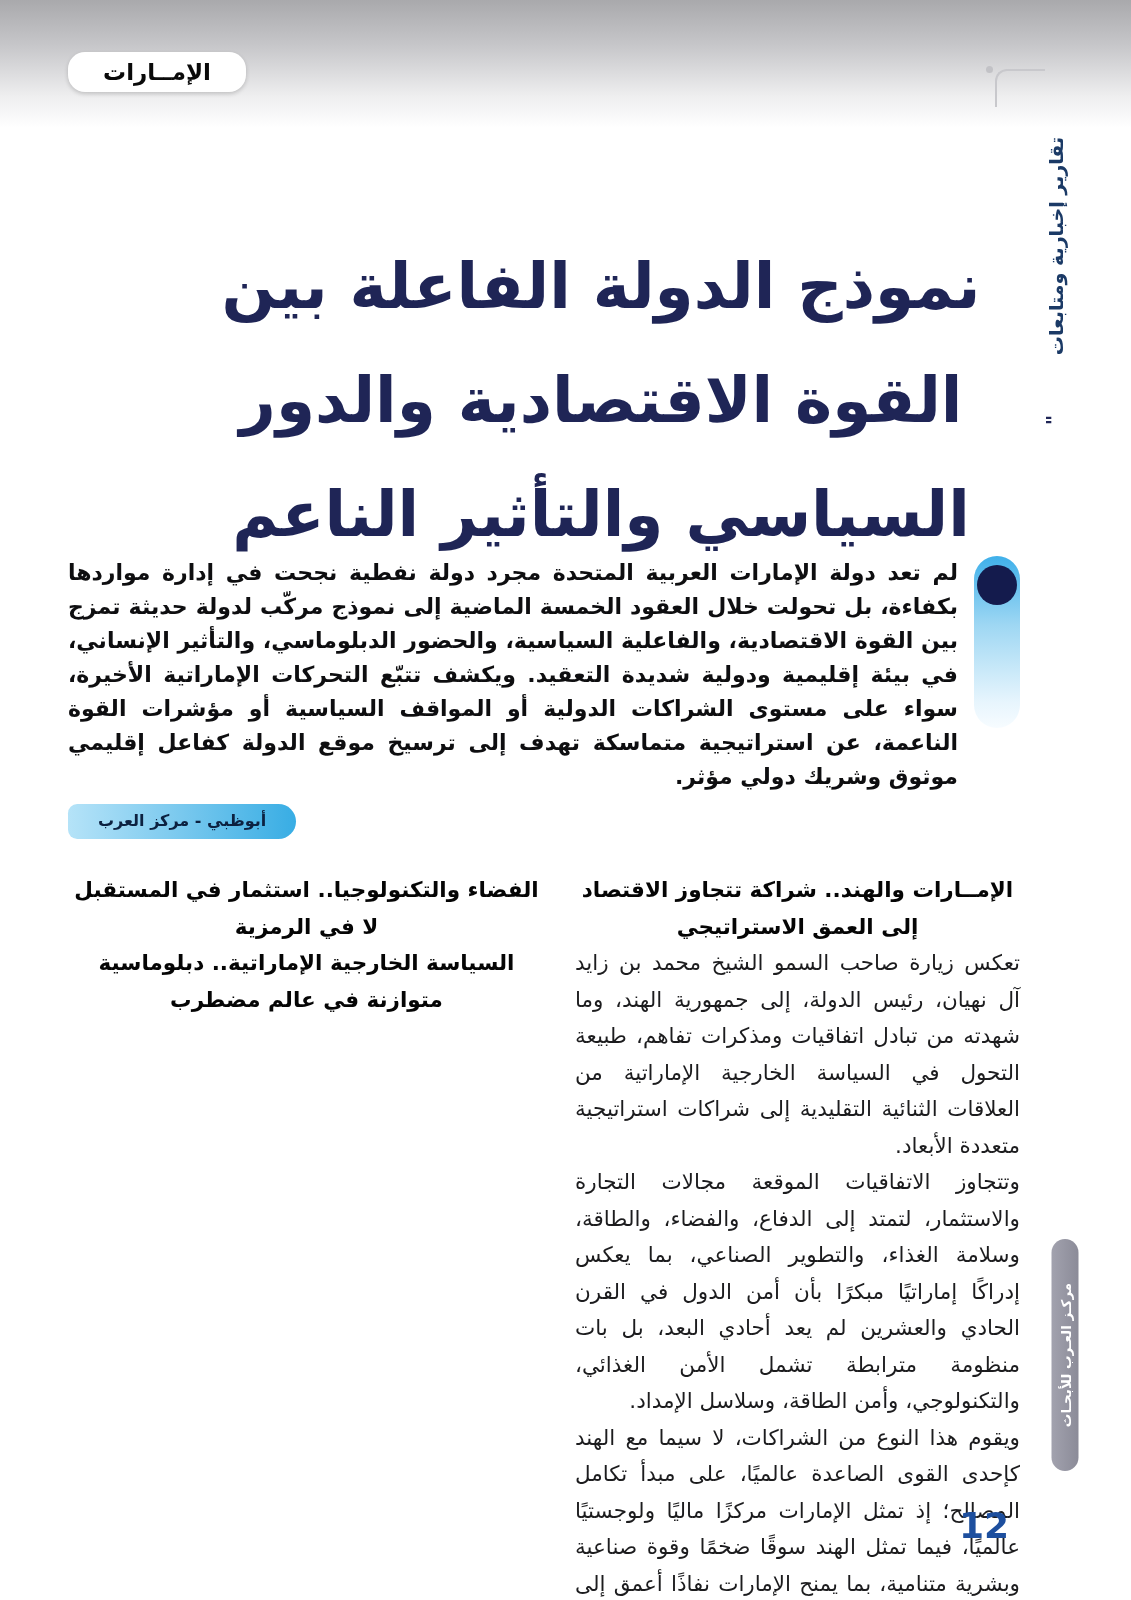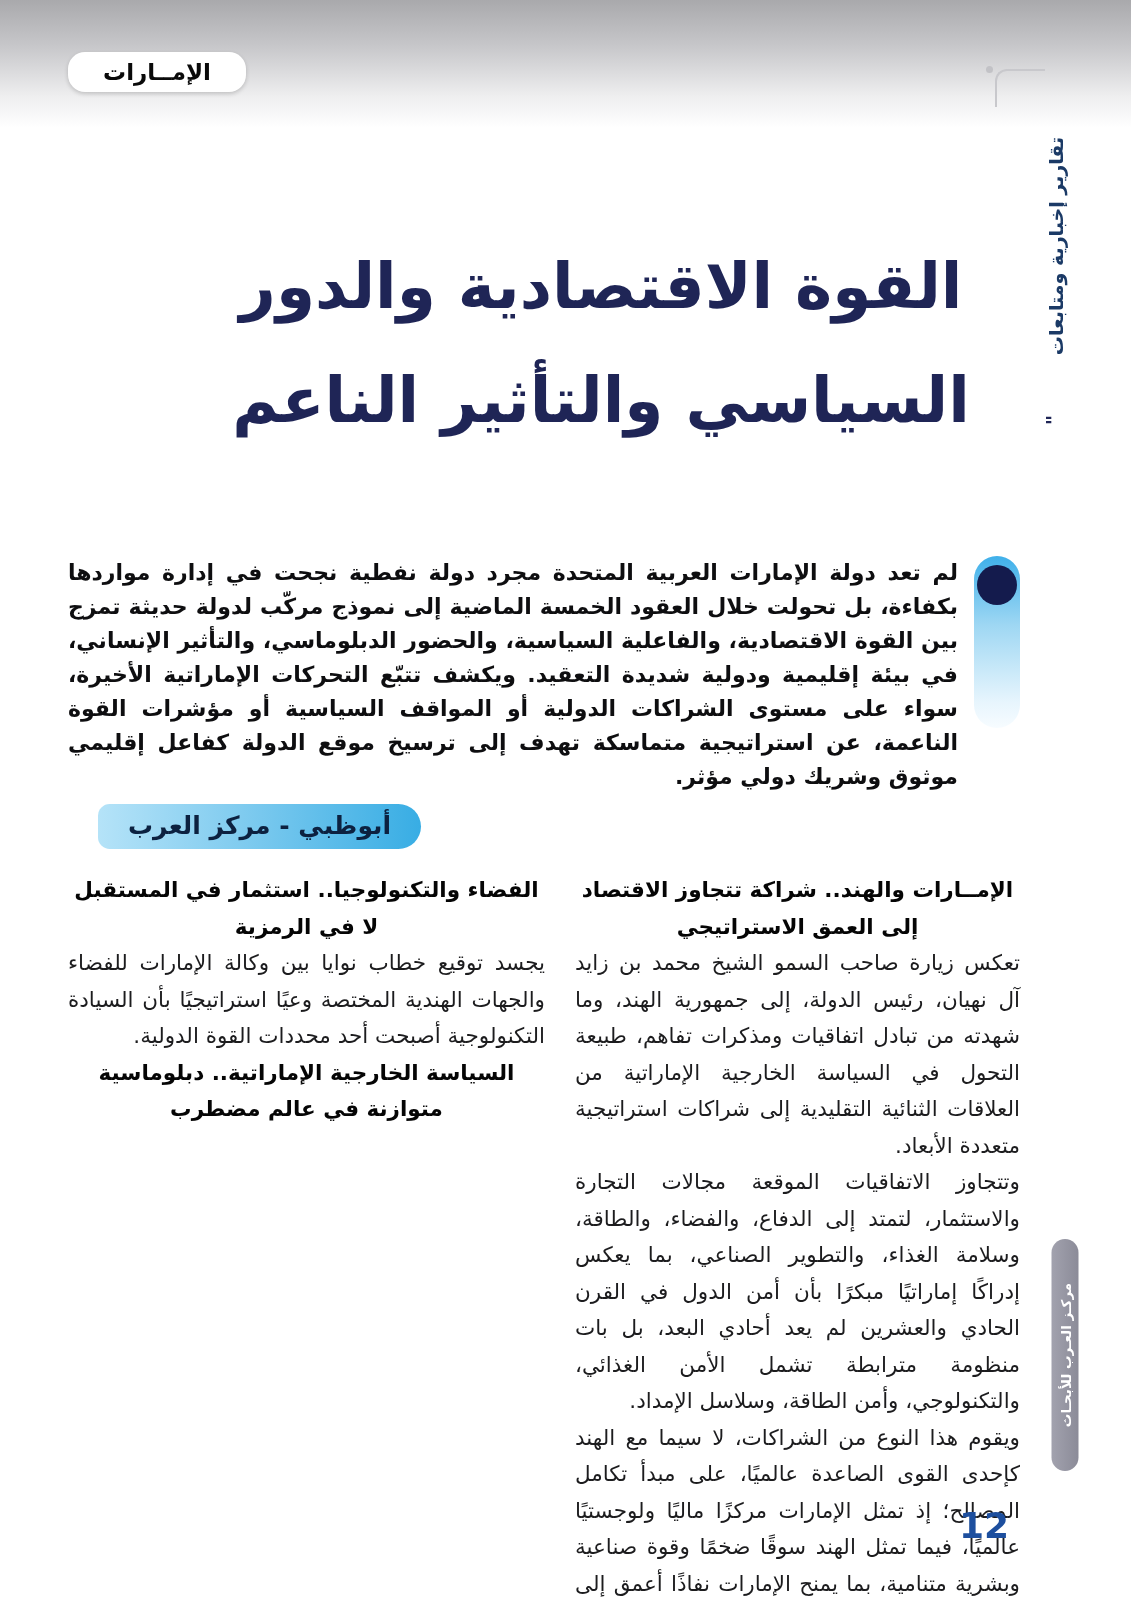--- a/index.html
+++ b/index.html
@@ -66,23 +66,23 @@
   .lead-circle{
     position:absolute;top:9px;left:3px;width:40px;height:40px;border-radius:50%;
     background:var(--circle-navy);
   }
   .lead-text{
     flex:1;font-weight:bold;font-size:22px;line-height:34px;color:#0e0e10;
     text-align:justify;margin:0;
   }
   .byline-wrap{text-align:left;margin-top:10px;height:46px;}
   .byline-pill{
-    display:inline-block;margin-left:30px;
+    display:inline-block;
     background:linear-gradient(to left,var(--accent-blue) 0%,#7fcbef 55%,#b5e3f8 100%);
-    color:#0c2140;font-weight:bold;font-size:25px;
+    color:#0c2140;font-weight:bold;font-size:16px;
     padding:7px 30px 9px 30px;border-radius:12px 23px 23px 12px;
   }
   .columns{display:flex;gap:30px;margin-top:22px;align-items:flex-start;}
   .col{font-size:21.5px;line-height:36.5px;color:#1c1c1e;text-align:justify;}
   .col-right{flex:0 0 445px;}
   .col-left{flex:1;}
   .col .heading{font-weight:bold;color:#050505;text-align:center;}
   .col .paragraph{}
   .vertical-pill-bottom{
     position:absolute;left:1065px;top:1355px;width:232px;height:27px;
@@ -110,20 +110,21 @@
 
   <div class="corner-dot"></div>
   <div class="corner-deco"></div>
 
   <div class="vertical-rail-top">تقارير إخبارية ومتابعات</div>
 
   <div class="rail-quote">"</div>
 
 
   <h1 class="main-title">
+    <span class="title-line">نموذج الدولة الفاعلة بين</span>
     <span class="title-line">القوة الاقتصادية والدور</span>
     <span class="title-line">السياسي والتأثير الناعم</span>
   </h1>
 
   <div class="content">
 
     <div class="lead-row">
       <div class="lead-bar">
         <div class="lead-circle"></div>
       </div>
@@ -136,21 +137,20 @@
 
     <div class="columns">
       <div class="col col-right">
           <div class="heading">الإمــارات والهند.. شراكة تتجاوز الاقتصاد إلى العمق الاستراتيجي</div>
           <div class="paragraph">تعكس زيارة صاحب السمو الشيخ محمد بن زايد آل نهيان، رئيس الدولة، إلى جمهورية الهند، وما شهدته من تبادل اتفاقيات ومذكرات تفاهم، طبيعة التحول في السياسة الخارجية الإماراتية من العلاقات الثنائية التقليدية إلى شراكات استراتيجية متعددة الأبعاد.</div>
           <div class="paragraph">وتتجاوز الاتفاقيات الموقعة مجالات التجارة والاستثمار، لتمتد إلى الدفاع، والفضاء، والطاقة، وسلامة الغذاء، والتطوير الصناعي، بما يعكس إدراكًا إماراتيًا مبكرًا بأن أمن الدول في القرن الحادي والعشرين لم يعد أحادي البعد، بل بات منظومة مترابطة تشمل الأمن الغذائي، والتكنولوجي، وأمن الطاقة، وسلاسل الإمداد.</div>
           <div class="paragraph">ويقوم هذا النوع من الشراكات، لا سيما مع الهند كإحدى القوى الصاعدة عالميًا، على مبدأ تكامل المصالح؛ إذ تمثل الإمارات مركزًا ماليًا ولوجستيًا عالميًا، فيما تمثل الهند سوقًا ضخمًا وقوة صناعية وبشرية متنامية، بما يمنح الإمارات نفاذًا أعمق إلى آسيا، ويمنح الهند بوابة استراتيجية إلى الشرق الأوسط وأفريقيا.</div>
         </div>
       <div class="col col-left">
           <div class="heading">الفضاء والتكنولوجيا.. استثمار في المستقبل لا في الرمزية</div>
-          <div class="paragraph">يجسد توقيع خطاب نوايا بين وكالة الإمارات للفضاء والجهات الهندية المختصة وعيًا استراتيجيًا بأن السيادة التكنولوجية أصبحت أحد محددات القوة الدولية.</div>
           <div class="heading">السياسة الخارجية الإماراتية.. دبلوماسية متوازنة في عالم مضطرب</div>
         </div>
     </div>
 
   </div>
 
   <div class="vertical-pill-bottom">مركـز العـرب للأبحـاث</div>
 
   <div class="page-number">12</div>
 

